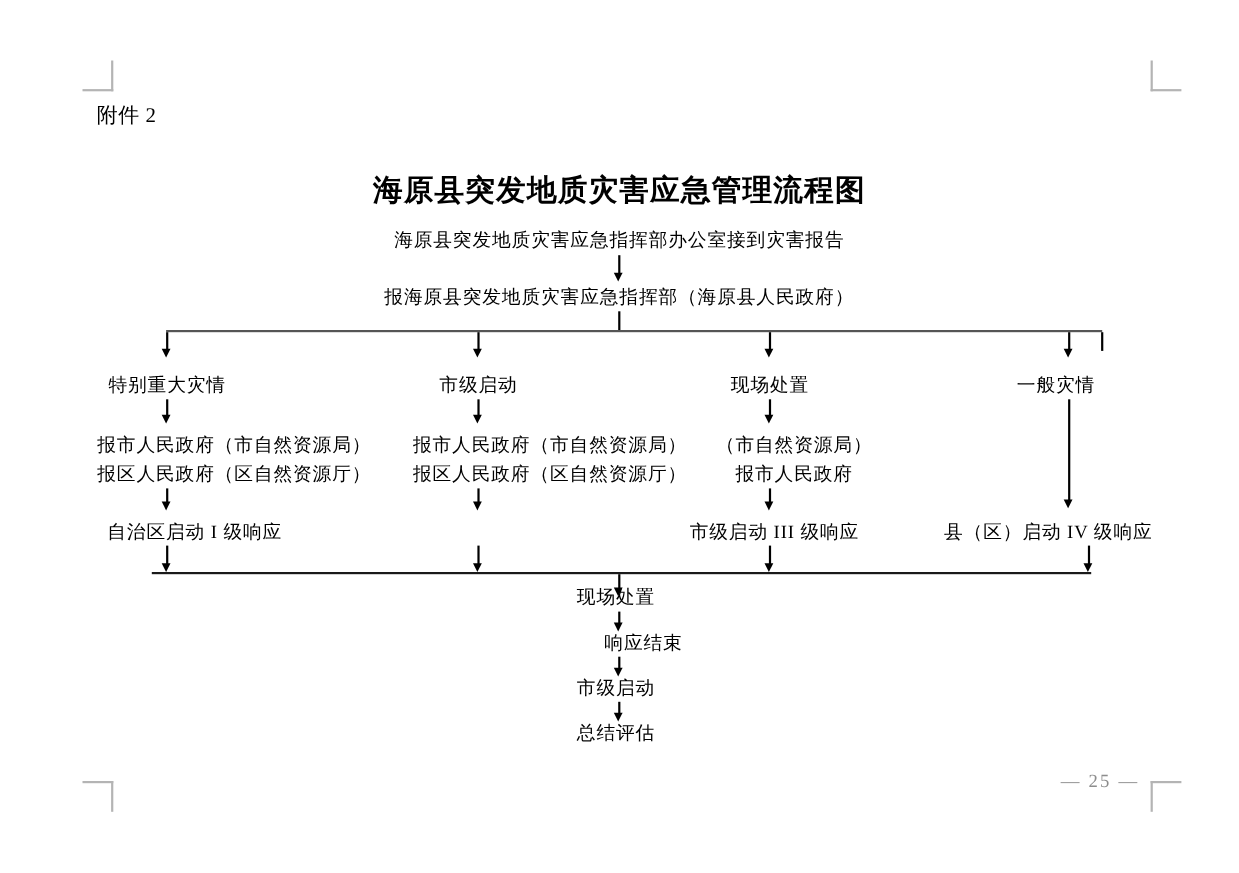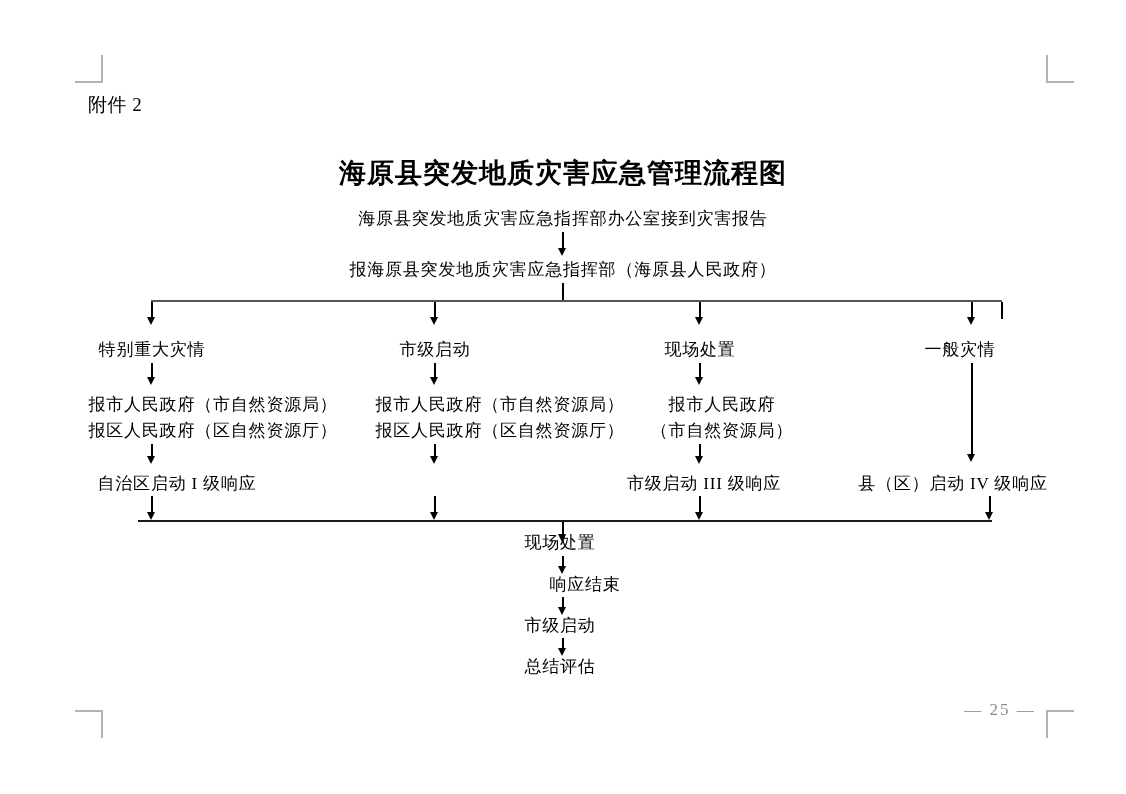--- a/index.html
+++ b/index.html
@@ -208,22 +208,22 @@
 
   <div class="flow-text t-rep1" style="transform:translateX(-50%); text-align:center;">
     <div>报市人民政府（市自然资源局）</div>
     <div>报区人民政府（区自然资源厅）</div>
   </div>
   <div class="flow-text t-rep2" style="transform:translateX(-50%); text-align:center;">
     <div>报市人民政府（市自然资源局）</div>
     <div>报区人民政府（区自然资源厅）</div>
   </div>
   <div class="flow-text t-rep3" style="transform:translateX(-50%); text-align:center;">
+    <div>（市自然资源局）</div>
     <div>报市人民政府</div>
-    <div>（市自然资源局）</div>
   </div>
 
   <div class="v-line" style="left:151px; top:444px; height:14px;"></div>
   <div class="arrow-head" style="left:147px; top:456px;"></div>
 
   <div class="v-line" style="left:434px; top:444px; height:14px;"></div>
   <div class="arrow-head" style="left:430px; top:456px;"></div>
 
   <div class="v-line" style="left:699px; top:444px; height:14px;"></div>
   <div class="arrow-head" style="left:695px; top:456px;"></div>

